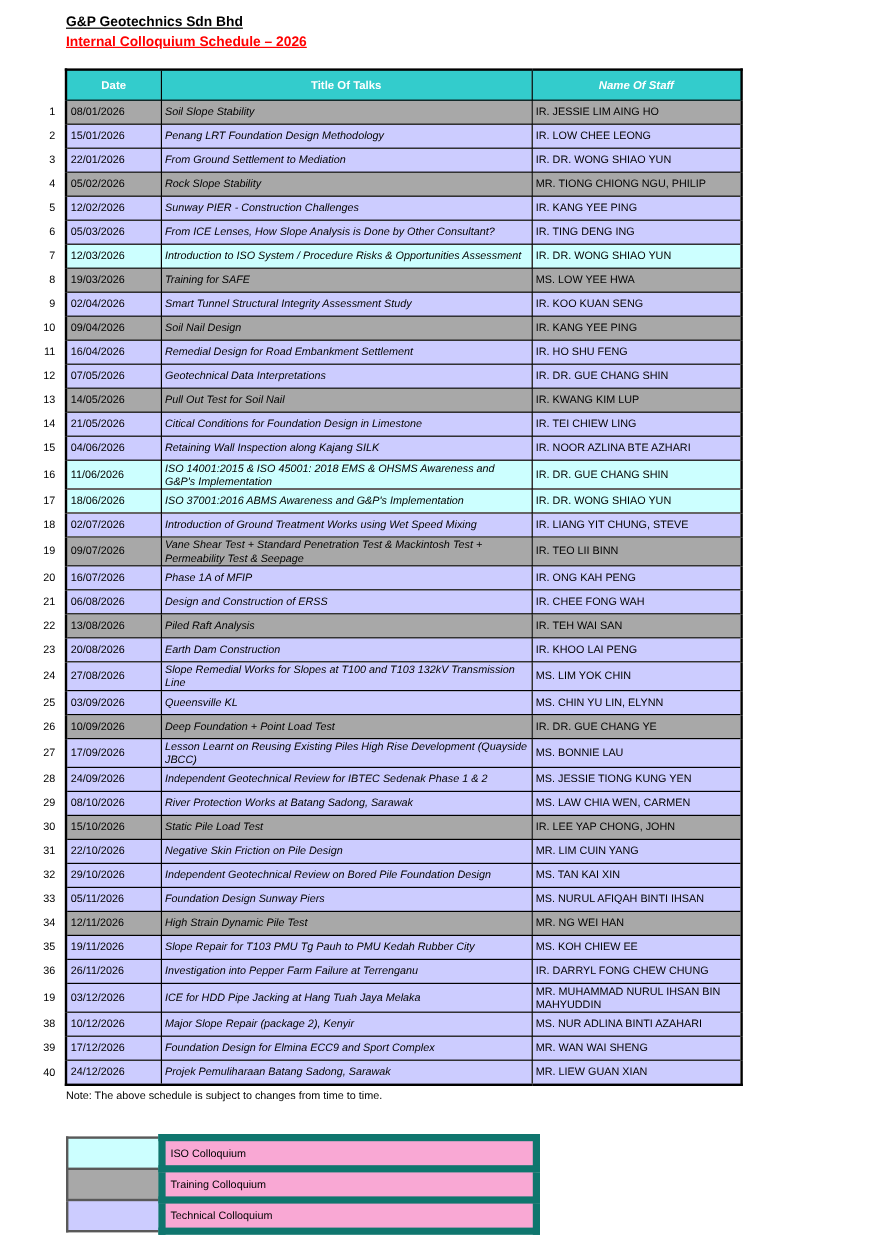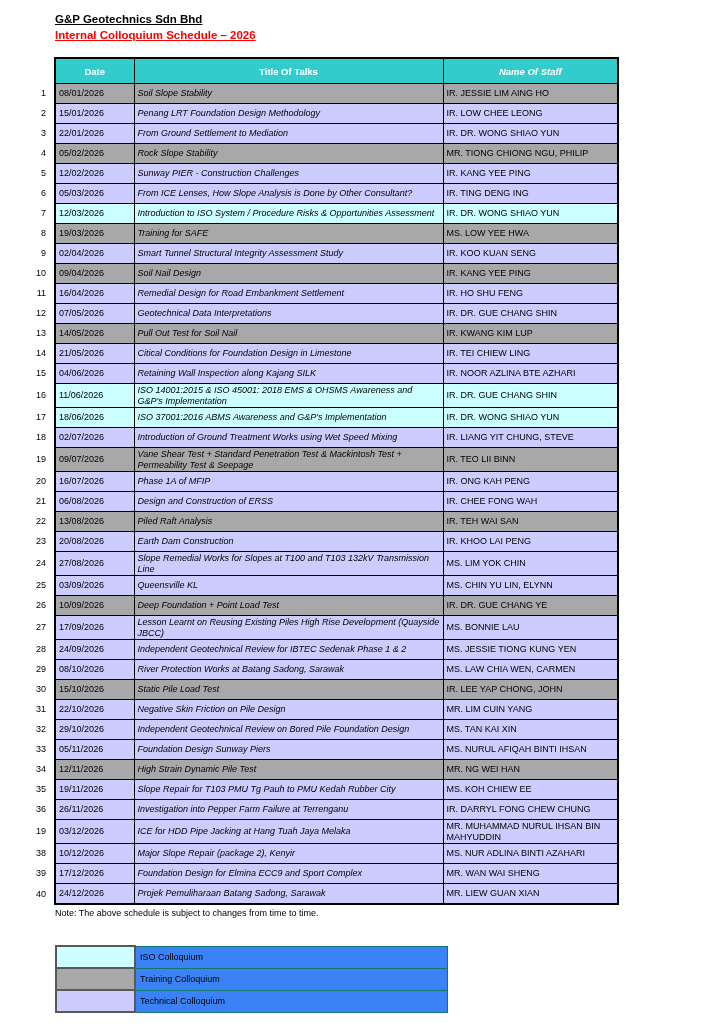--- a/index.html
+++ b/index.html
@@ -95,21 +95,21 @@
     margin: 27px 0 0 55px;
   }
   table.legend col.lg-swatch { width: 79px; }
   table.legend col.lg-label  { width: 312px; }
   table.legend td {
     height: 18px;
     font-size: 9px;
     vertical-align: middle;
   }
   table.legend td.swatch { border: 2px solid #595959; }
-  table.legend td.label  { border: 1px solid #0f766e; padding-left: 4px; background: #3b82f6; }
+  table.legend td.label  { border: 6px solid #0f766e; padding-left: 4px; background: #f9a8d4; }
 </style>
 </head>
 <body>
 
 <div class="page">
 
   <div class="doc-header">
     <div class="company">G&amp;P Geotechnics Sdn Bhd</div>
     <div class="schedule-title">Internal Colloquium Schedule – 2026</div>
   </div>

